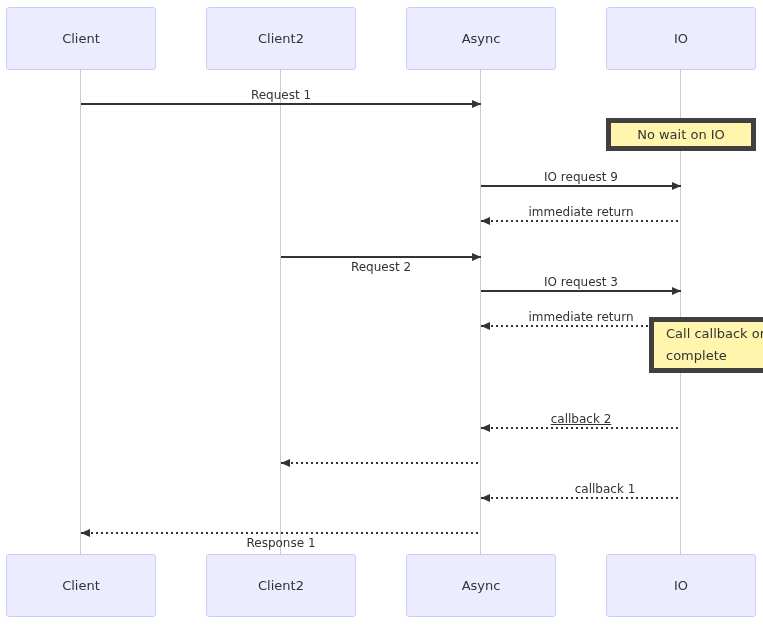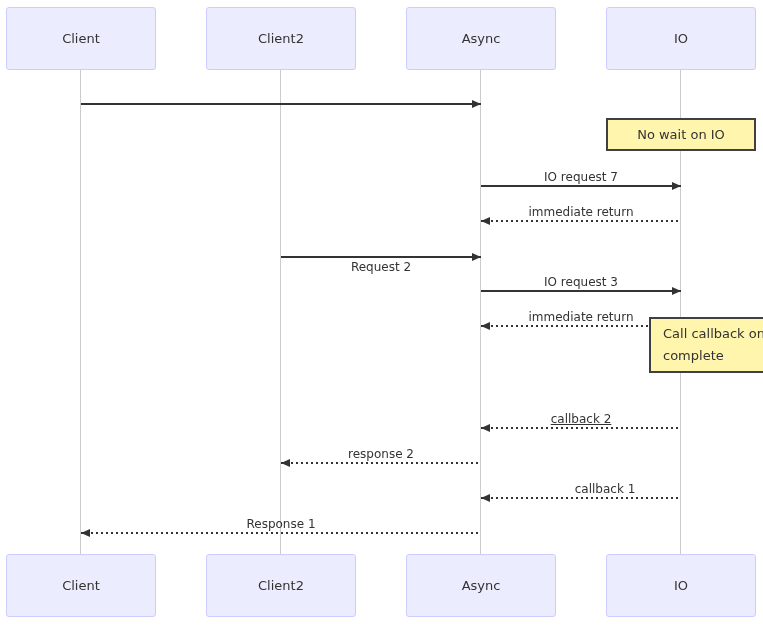--- a/index.html
+++ b/index.html
@@ -53,21 +53,21 @@
     width: 0;
     height: 0;
     border-top: 4px solid transparent;
     border-bottom: 4px solid transparent;
   }
   .arrow.right { border-left: 9px solid #333333; }
   .arrow.left  { border-right: 9px solid #333333; }
   .note {
     position: absolute;
     background: #FFF5AD;
-    border: 2px solid #404040;
+    border: 5px solid #404040;
     font-size: 13px;
     color: #333333;
     display: flex;
     align-items: center;
   }
   .note.center { justify-content: center; text-align: center; }
   .note.wrap {
     padding: 8px 12px;
     line-height: 22px;
     text-align: left;
@@ -102,28 +102,29 @@
   <div class="actor-box" style="left:206px;top:554px;">
     <span>Client2</span>
   </div>
   <div class="actor-box" style="left:406px;top:554px;">
     <span>Async</span>
   </div>
   <div class="actor-box" style="left:606px;top:554px;">
     <span>IO</span>
   </div>
 
+  <div class="msg-label" style="left:81px;top:88px;width:400px;">Request 1</div>
   <div class="line solid" style="left:81px;top:103px;width:400px;"></div>
   <div class="arrow right" style="left:472px;top:100px;"></div>
 
   <div class="note center" style="left:606px;top:118px;width:150px;height:33px;">
     <span>No wait on IO</span>
   </div>
 
-  <div class="msg-label" style="left:481px;top:170px;width:200px;">IO request 7</div>
+  <div class="msg-label" style="left:481px;top:170px;width:200px;">IO request 9</div>
   <div class="line solid" style="left:481px;top:185px;width:200px;"></div>
   <div class="arrow right" style="left:672px;top:182px;"></div>
 
   <div class="msg-label" style="left:481px;top:205px;width:200px;">immediate return</div>
   <div class="line dotted" style="left:481px;top:220px;width:200px;"></div>
   <div class="arrow left" style="left:481px;top:217px;"></div>
 
   <div class="msg-label" style="left:281px;top:240px;width:200px;margin-top:20px;">Request 2</div>
   <div class="line solid" style="left:281px;top:256px;width:200px;"></div>
   <div class="arrow right" style="left:472px;top:253px;"></div>
@@ -137,25 +138,24 @@
   <div class="arrow left" style="left:481px;top:322px;"></div>
 
   <div class="note wrap" style="left:606px;top:317px;width:172px;height:56px;margin-left:43px;">
     <span>Call callback on IO complete</span>
   </div>
 
   <div class="msg-label" style="left:481px;top:412px;width:200px;text-decoration:underline;">callback 2</div>
   <div class="line dotted" style="left:481px;top:427px;width:200px;"></div>
   <div class="arrow left" style="left:481px;top:424px;"></div>
 
-  <div class="msg-label" style="left:281px;top:447px;width:200px;">response 2</div>
   <div class="line dotted" style="left:281px;top:462px;width:200px;"></div>
   <div class="arrow left" style="left:281px;top:459px;"></div>
 
   <div class="msg-label" style="left:505px;top:482px;width:200px;">callback 1</div>
   <div class="line dotted" style="left:481px;top:497px;width:200px;"></div>
   <div class="arrow left" style="left:481px;top:494px;"></div>
 
-  <div class="msg-label" style="left:81px;top:517px;width:400px;">Response 1</div>
+  <div class="msg-label" style="left:81px;top:536px;width:400px;">Response 1</div>
   <div class="line dotted" style="left:81px;top:532px;width:400px;"></div>
   <div class="arrow left" style="left:81px;top:529px;"></div>
 
 </div>
 
 </body></html>

